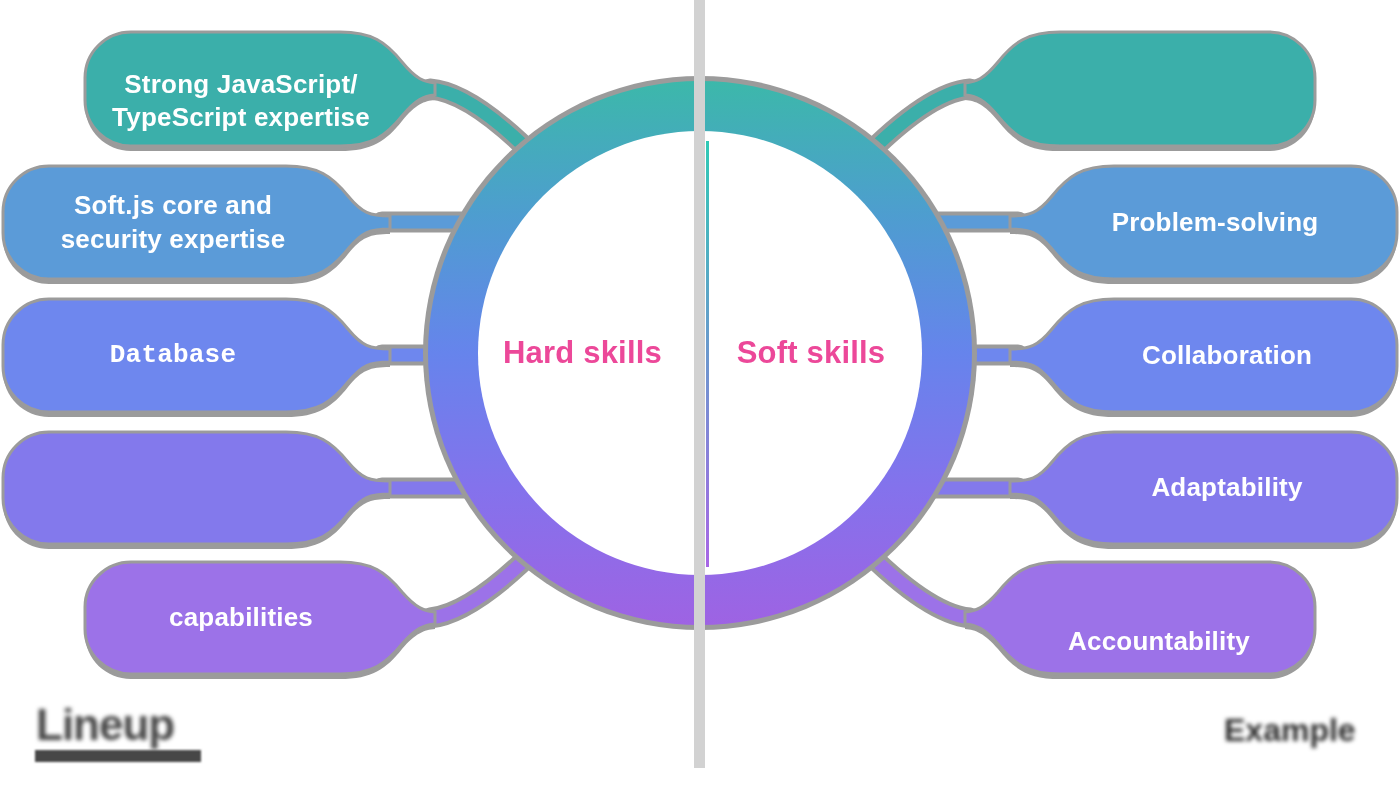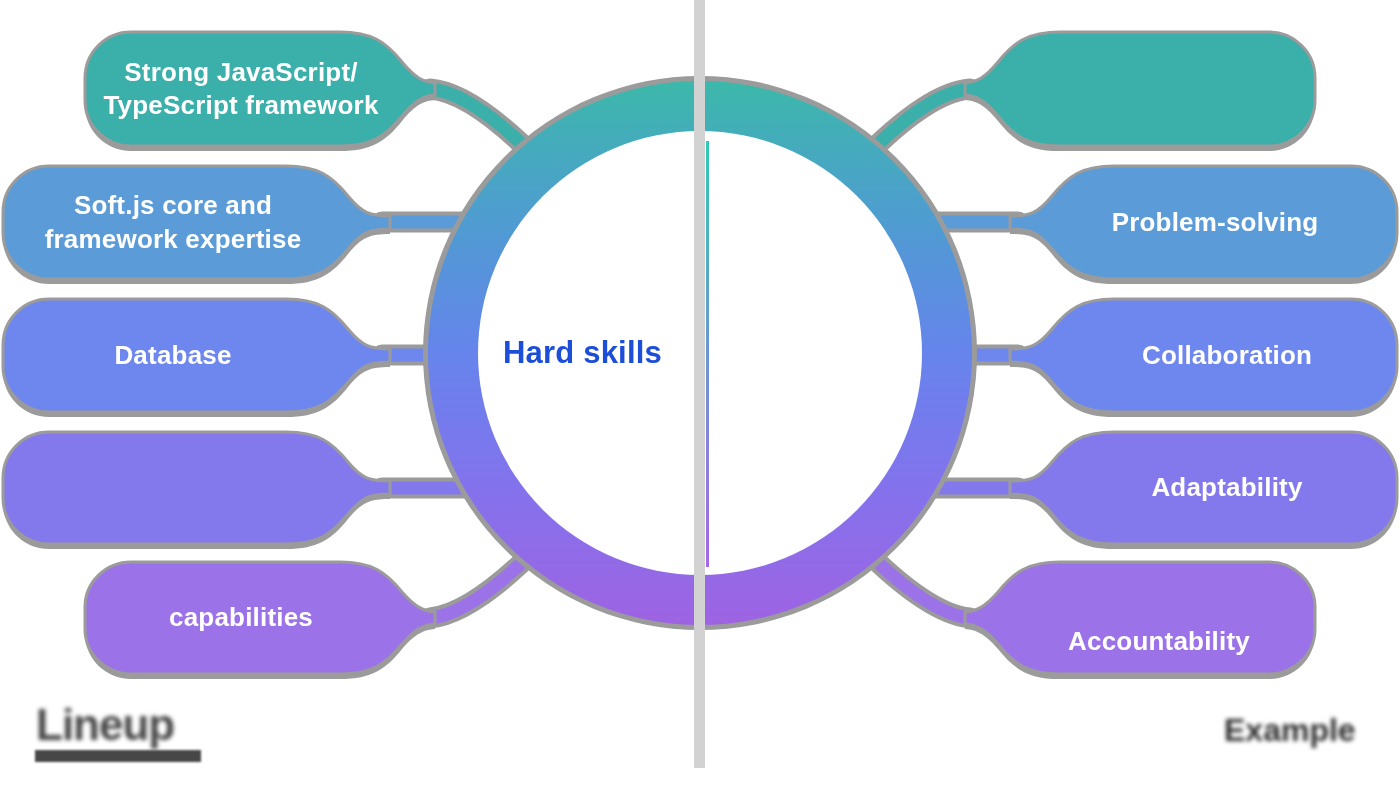--- a/index.html
+++ b/index.html
@@ -12,21 +12,21 @@
   .stem-casing{fill:none;stroke:#9b9b9b;stroke-width:21;stroke-linecap:round;}
   .stem-color{fill:none;stroke-width:13;stroke-linecap:round;}
 
   .label{
     position:absolute;display:flex;flex-direction:column;justify-content:center;align-items:center;
     color:#ffffff;font-weight:700;font-size:26px;line-height:1.28;text-align:center;
     pointer-events:none;letter-spacing:.2px;
   }
   .center-label{
     position:absolute;display:flex;justify-content:center;align-items:center;
-    color:#1d4ed8;font-weight:700;font-size:31px;pointer-events:none;letter-spacing:.2px;
+    color:#ec4899;font-weight:700;font-size:31px;pointer-events:none;letter-spacing:.2px;
   }
   .logo-left{
     position:absolute;left:36px;top:700px;font-size:44px;font-weight:700;color:#474747;
     filter:blur(2.2px);letter-spacing:-1px;pointer-events:none;
   }
   .logo-left-bar{
     position:absolute;left:35px;top:750px;width:166px;height:12px;background:#474747;
     filter:blur(0.8px);pointer-events:none;
   }
   .logo-right{
@@ -124,30 +124,31 @@
       <use href="#bubRow3" class="bubble-main" fill="#6E87EE"></use>
       <use href="#bubRow4" class="bubble-main" fill="#8379EC"></use>
       <use href="#bubBot" class="bubble-main" fill="#9C72E8"></use>
     </g>
 
     <rect x="694" y="0" width="11" height="768" fill="#D2D2D2"></rect>
     <rect x="706" y="141" width="3" height="426" fill="url(#accentGrad)"></rect>
   </svg>
 
   <div class="center-label" style="left:475px;top:331px;width:215px;height:44px;">Hard skills</div>
+  <div class="center-label" style="left:706px;top:331px;width:210px;height:44px;">Soft skills</div>
 
-  <div class="label" style="left:85px;top:32px;width:312px;height:114px;">
+  <div class="label" style="left:85px;top:44px;width:312px;height:114px;">
     <span>Strong JavaScript/</span>
-    <span>TypeScript framework</span>
+    <span>TypeScript expertise</span>
   </div>
   <div class="label" style="left:3px;top:166px;width:340px;height:113px;">
     <span>Soft.js core and</span>
-    <span>framework expertise</span>
+    <span>security expertise</span>
   </div>
-  <div class="label" style="left:3px;top:299px;width:340px;height:113px;">
+  <div class="label" style="left:3px;top:299px;width:340px;height:113px;font-family:Liberation Mono, monospace;">
     <span>Database</span>
   </div>
   <div class="label" style="left:85px;top:562px;width:312px;height:112px;">
     <span>capabilities</span>
   </div>
 
   <div class="label" style="left:1045px;top:166px;width:340px;height:113px;">
     <span>Problem-solving</span>
   </div>
   <div class="label" style="left:1057px;top:299px;width:340px;height:113px;">

